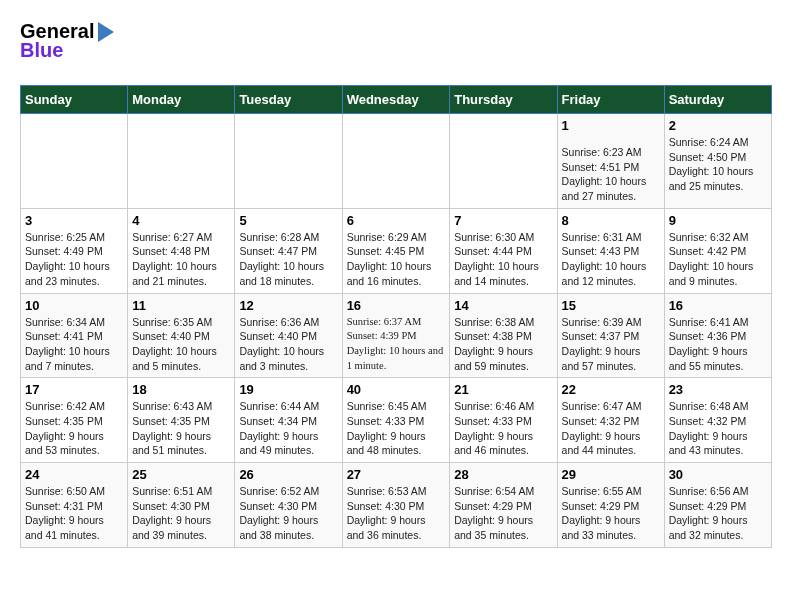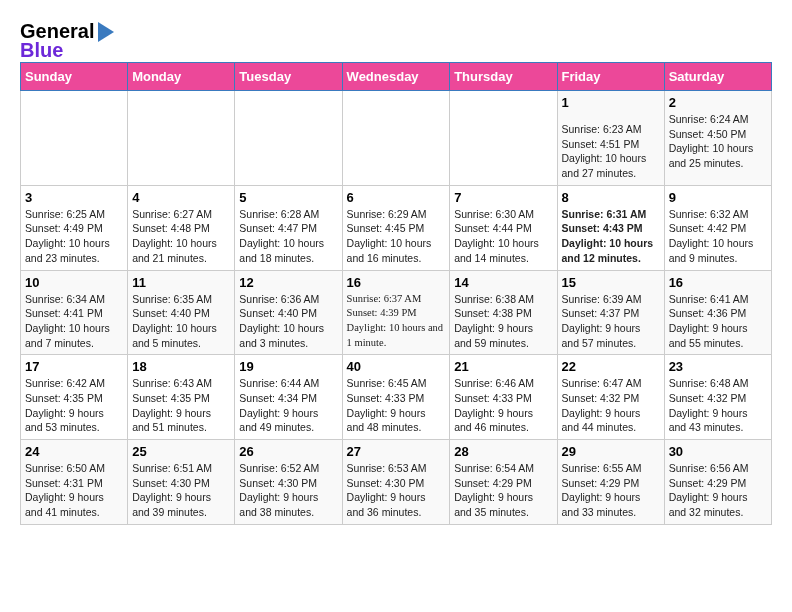--- a/index.html
+++ b/index.html
@@ -7,21 +7,21 @@
       font-family: Arial, sans-serif;
       background: #fff;
       width: 792px;
       min-height: 612px;
       padding: 20px;
     }
     .header {
       display: flex;
       justify-content: space-between;
       align-items: flex-start;
-      margin-bottom: 0;
+      margin-bottom: 23px;
     }
     .logo {
       display: flex;
       align-items: center;
       gap: 4px;
     }
     .logo-arrow {
       width: 0;
       height: 0;
       border-top: 10px solid transparent;
@@ -41,21 +41,21 @@
     .subtitle {
       font-size: 16px;
       color: #333;
     }
     table {
       width: 100%;
       border-collapse: collapse;
       font-size: 11px;
     }
     thead tr th {
-      background-color: #ec4899;
+      background-color: #14532d;
       color: #fff;
       padding: 6px 4px;
       text-align: left;
       font-size: 13px;
       font-weight: bold;
       border: 1px solid #3a7abf;
     }
     tbody tr td {
       border: 1px solid #ccc;
       vertical-align: top;
@@ -158,21 +158,21 @@
 Daylight: 10 hours and 16 minutes.</div>
         </td>
         <td>
           <span class="day-num">7</span>
           <div class="day-info" style="white-space: pre-line;">Sunrise: 6:30 AM
 Sunset: 4:44 PM
 Daylight: 10 hours and 14 minutes.</div>
         </td>
         <td>
           <span class="day-num">8</span>
-          <div class="day-info" style="white-space: pre-line; font-weight: bold;">Sunrise: 6:31 AM
+          <div class="day-info" style="white-space: pre-line;">Sunrise: 6:31 AM
 Sunset: 4:43 PM
 Daylight: 10 hours and 12 minutes.</div>
         </td>
         <td>
           <span class="day-num">9</span>
           <div class="day-info" style="white-space: pre-line;">Sunrise: 6:32 AM
 Sunset: 4:42 PM
 Daylight: 10 hours and 9 minutes.</div>
         </td>
       </tr>

